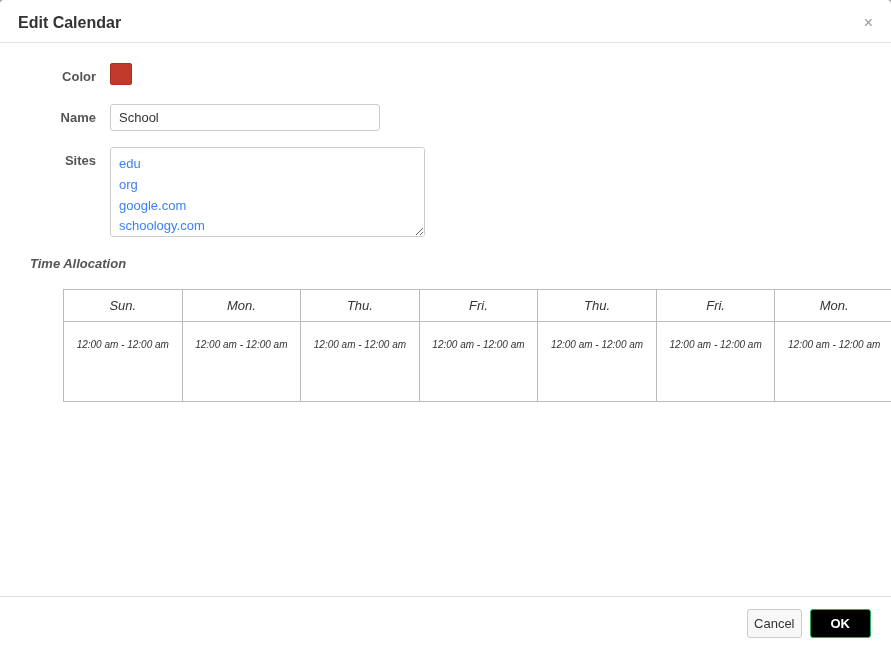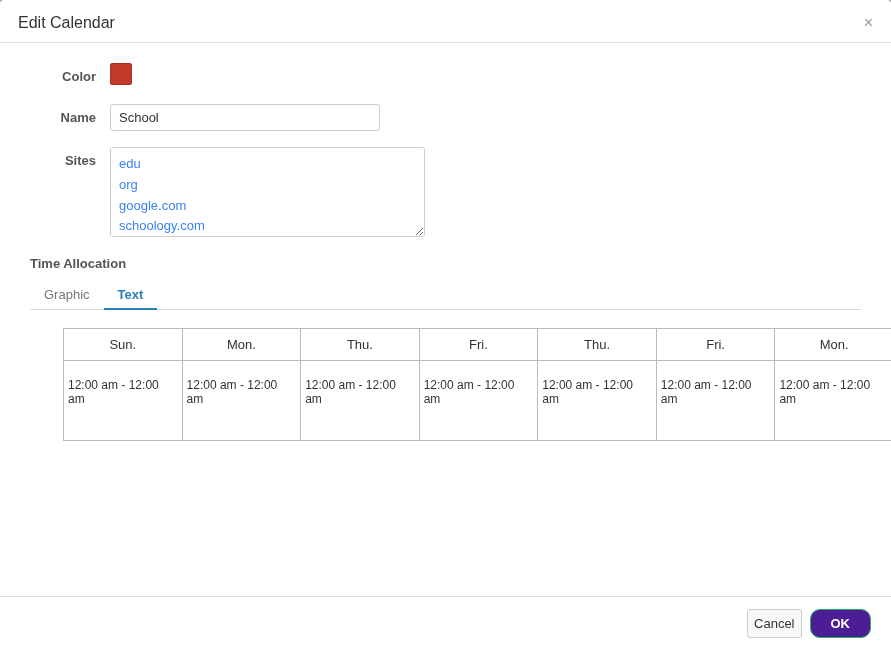--- a/index.html
+++ b/index.html
@@ -42,21 +42,21 @@
     .modal-header {
       padding: 14px 18px 10px 18px;
       border-bottom: 1px solid #e0e0e0;
       display: flex;
       justify-content: space-between;
       align-items: center;
     }
 
     .modal-title {
       font-size: 16px;
-      font-weight: normal;
+      font-weight: bold;
       color: #333;
     }
 
     .close-btn {
       cursor: pointer;
       color: #999;
       font-size: 16px;
       background: none;
       border: none;
       line-height: 1;
@@ -172,21 +172,22 @@
       padding: 8px 4px;
       text-align: center;
       font-size: 13px;
       font-weight: normal;
       color: #333;
     }
 
     .time-table td {
       border: 1px solid #bbb;
       padding: 17px 4px;
-      font-size: 12px;
+      text-align: center;
+      font-size: 10px;
       color: #333;
       vertical-align: top;
       height: 80px;
     }
 
     .modal-footer {
       padding: 12px 20px;
       display: flex;
       justify-content: flex-end;
       gap: 8px;
@@ -201,29 +202,30 @@
       border-radius: 3px;
       background: #f8f8f8;
       color: #333;
       cursor: pointer;
     }
 
     .btn-ok {
       padding: 6px 20px;
       font-size: 13px;
       border: 1px solid #27ae60;
-      border-radius: 10px;
-      background: #4c1d95;
+      border-radius: 3px;
+      background: #000000;
       color: #fff;
       cursor: pointer;
       font-weight: bold;
     }
 
     .time-allocation-section {
       margin-top: 8px;
+      font-style: italic;
     }
   </style>
 </head>
 <body>
 
 <div class="modal-overlay">
   <div class="modal">
     <div class="modal-header">
       <span class="modal-title">Edit Calendar</span>
       <button class="close-btn">×</button>
@@ -251,24 +253,20 @@
           <textarea class="sites-textarea" style="">edu
 org
 google.com
 schoology.com</textarea>
         </div>
       </div>
 
       <div class="time-allocation-section">
         <div class="section-title">Time Allocation</div>
 
-        <div class="tabs-row">
-          <div class="tab">Graphic</div>
-          <div class="tab active">Text</div>
-        </div>
 
         <div class="time-section">
           <table class="time-table">
             <thead>
               <tr>
                 <th>Sun.</th>
                 <th>Mon.</th>
                 <th>Thu.</th>
                 <th>Fri.</th>
                 <th>Thu.</th>

